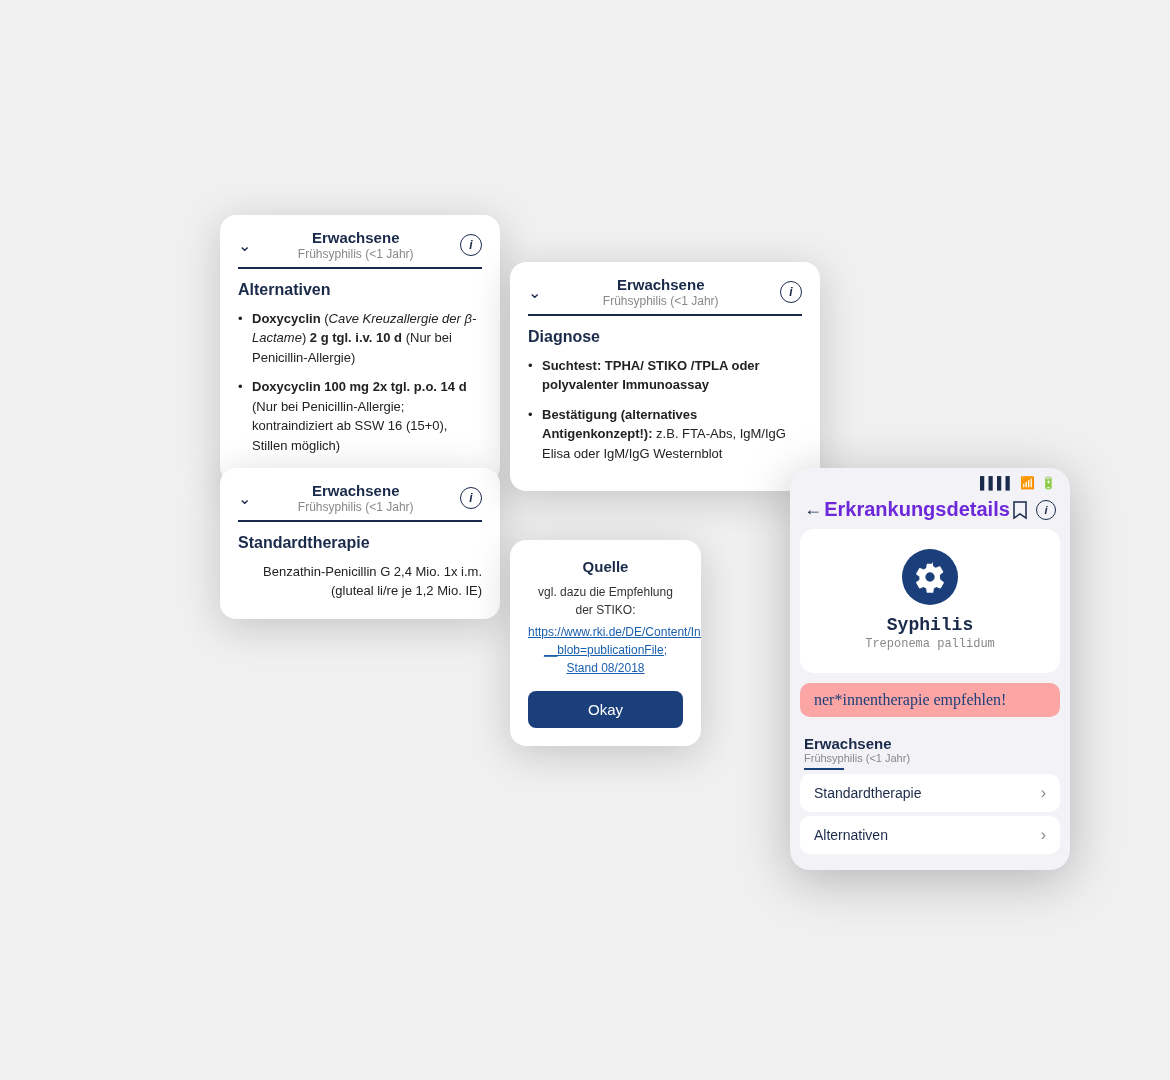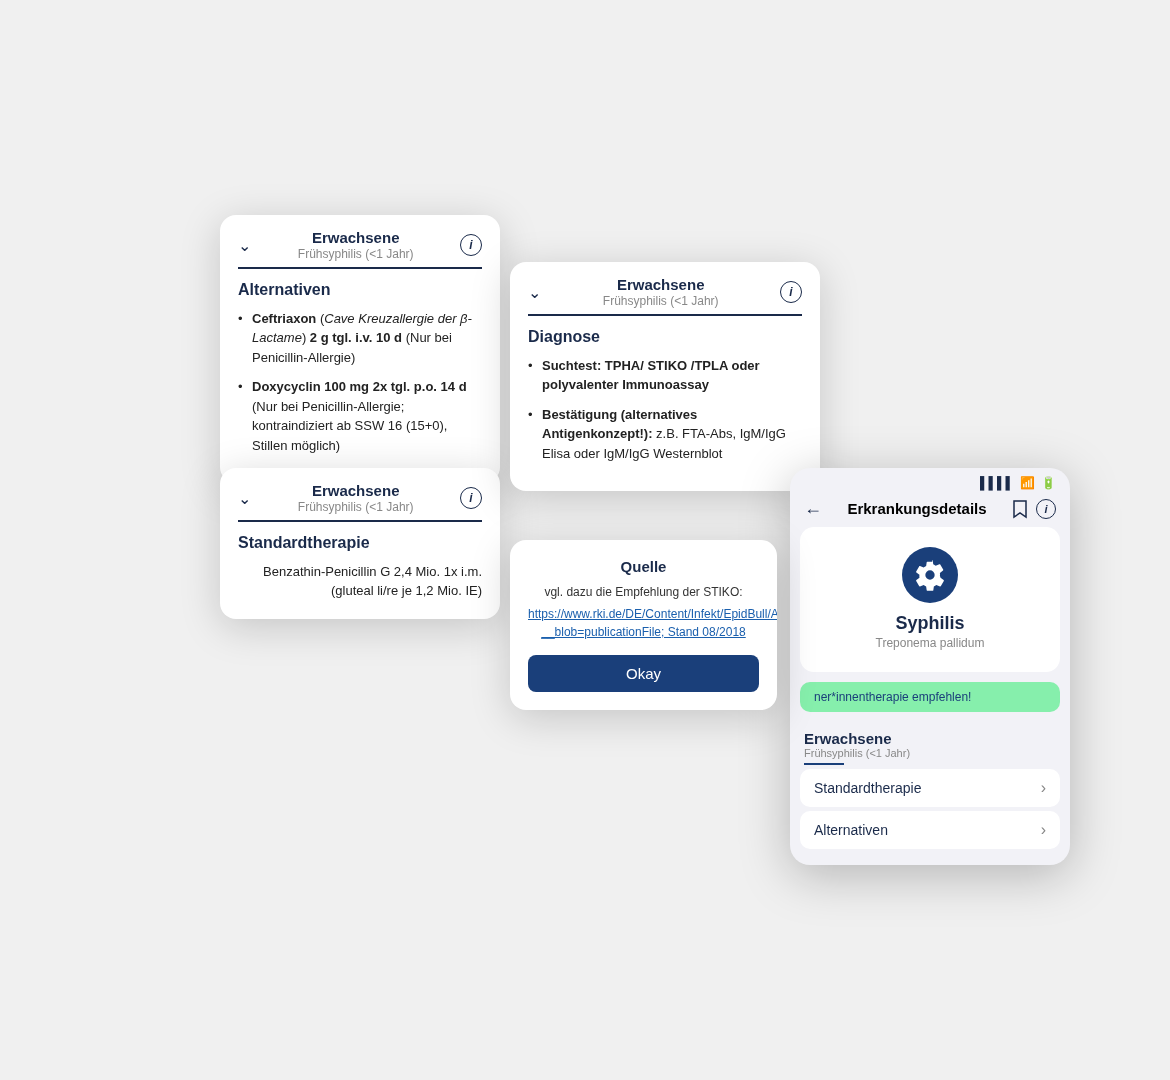--- a/index.html
+++ b/index.html
@@ -140,21 +140,21 @@
     
     .card-3 {
       width: 310px;
       left: 510px;
       top: 262px;
       z-index: 2;
     }
 
     
     .card-4 {
-      width: 267px;
+      width: 191px;
       left: 510px;
       top: 540px;
       z-index: 5;
       padding: 18px;
     }
 
     .quelle-title {
       font-size: 15px;
       font-weight: 600;
       color: #1a2a4a;
@@ -232,37 +232,38 @@
 
     .mobile-nav {
       display: flex;
       align-items: center;
       justify-content: space-between;
       padding: 4px 14px 8px 14px;
       background: #f2f2f7;
     }
 
     .mobile-nav-title {
-      font-size: 15px;
-      font-weight: 600;
-      color: #000000;
+      font-size: 20px;
+      font-weight: 600;
+      color: #6d28d9;
       text-align: center;
     }
 
     .nav-icon {
       color: #1a2a4a;
       font-size: 18px;
       cursor: pointer;
     }
 
     .mobile-content {
       background: #5eead4;
       margin: 0 10px 10px 10px;
       border-radius: 14px;
       overflow: hidden;
+      font-family: Liberation Mono, monospace;
     }
 
     .disease-icon-area {
       display: flex;
       flex-direction: column;
       align-items: center;
       padding: 20px 10px 10px 10px;
       background: #fff;
     }
 
@@ -290,27 +291,28 @@
       margin-bottom: 2px;
     }
 
     .disease-sub {
       font-size: 12px;
       color: #888;
       margin-bottom: 12px;
     }
 
     .expert-banner {
-      background: #86efac;
+      background: #fca5a5;
       padding: 8px 14px;
       margin: 0 10px;
       border-radius: 10px;
-      font-size: 12px;
+      font-size: 16px;
       color: #1a3f7a;
       margin-bottom: 8px;
+      font-family: Liberation Serif, serif;
     }
 
     .mobile-section-header {
       padding: 10px 14px 2px 14px;
     }
 
     .mobile-section-title {
       font-size: 15px;
       font-weight: 600;
       color: #1a2a4a;
@@ -353,21 +355,21 @@
         <div class="card-title">Erwachsene</div>
         <div class="card-subtitle">Frühsyphilis (&lt;1 Jahr)</div>
       </div>
       <div class="info-icon">i</div>
     </div>
     <div class="card-divider"></div>
     <div class="card-body">
       <div class="section-title">Alternativen</div>
       <ul class="bullet-list">
         <li>
-          <b>Ceftriaxon</b> (<i>Cave Kreuzallergie der β-Lactame</i>) <b>2 g tgl. i.v. 10 d</b> (Nur bei Penicillin-Allergie)
+          <b>Doxycyclin</b> (<i>Cave Kreuzallergie der β-Lactame</i>) <b>2 g tgl. i.v. 10 d</b> (Nur bei Penicillin-Allergie)
         </li>
         <li>
           <b>Doxycyclin 100 mg 2x tgl. p.o. 14 d</b> (Nur bei Penicillin-Allergie; kontraindiziert ab SSW 16 (15+0), Stillen möglich)
         </li>
       </ul>
     </div>
   </div>
 
   <div class="card card-2">
     <div class="card-header">

